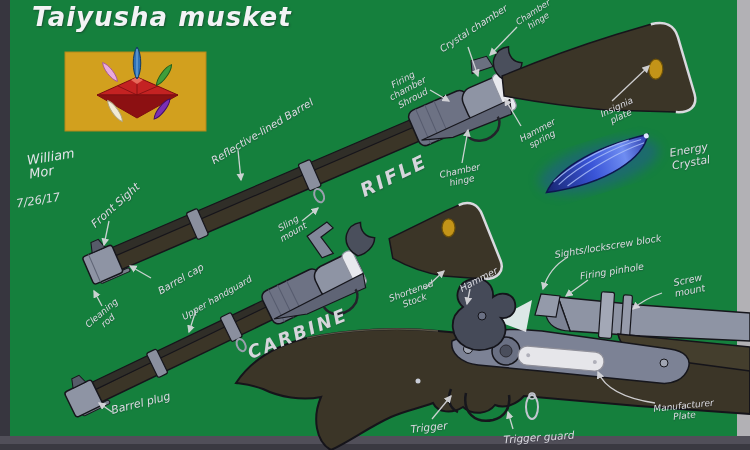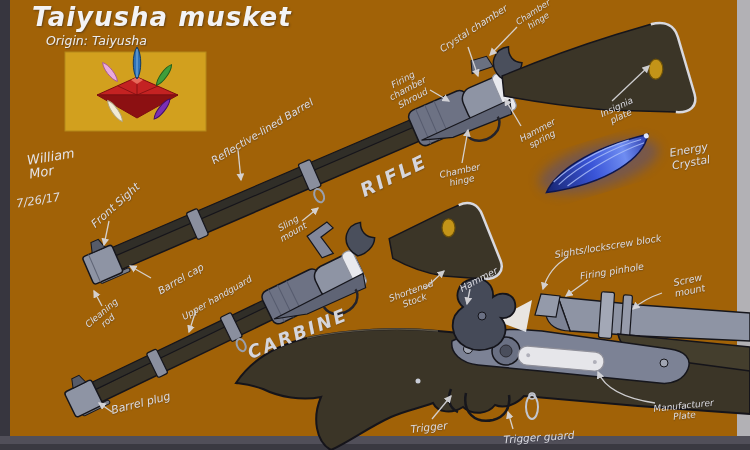--- a/index.html
+++ b/index.html
@@ -1,17 +1,17 @@
 <!DOCTYPE html>
 <html><head>
 <meta charset="utf-8">
 <style>
   html,body{margin:0;padding:0;background:#222;}
   #sheet{position:relative;width:750px;height:450px;overflow:hidden;
-    background:#a16207;font-family:"DejaVu Sans",sans-serif;}
+    background:#15803d;font-family:"DejaVu Sans",sans-serif;}
   .strip{position:absolute;}
   #strip-left{left:0;top:0;width:10px;height:450px;background:#37363f;}
   #strip-right{right:0;top:0;width:13px;height:437px;background:#b2b1b5;}
   #strip-bottom1{left:0;top:436px;width:750px;height:8px;background:#514f59;}
   #strip-bottom2{left:0;top:444px;width:750px;height:6px;background:#3a3941;}
   svg.art{position:absolute;left:0;top:0;}
   #page-title{position:absolute;left:32px;top:2px;margin:0;font-size:26px;
     font-weight:bold;font-style:italic;color:#f3f3f5;letter-spacing:1px;
     text-shadow:1px 1px 2px rgba(30,30,40,.45);}
   #origin-subtitle{position:absolute;left:46px;top:33px;font-size:12.5px;
@@ -181,21 +181,20 @@
       <path d="M588,280 L566,296" marker-end="url(#ah)"></path>
       <path d="M662,293 Q644,299 633,309" marker-end="url(#ah)"></path>
       <path d="M655,403 Q608,396 598,372" marker-end="url(#ah)"></path>
       <path d="M432,419 L451,396" marker-end="url(#ah)"></path>
       <path d="M513,429 L508,412" marker-end="url(#ah)"></path>
       <path d="M112,412 L99,403" marker-end="url(#ah)"></path>
     </g>
   </svg>
 
   <h1 id="page-title">Taiyusha musket</h1>
-  <div id="origin-subtitle">Origin: Taiyusha</div>
   <div id="artist-signature">William
     Mor</div>
   <div id="signature-date">7/26/17</div>
 
   <div id="annotations">
       <div class="ann" style="left: 116px; top: 206px; font-size: 11px; transform: translate(-50%, -50%) rotate(-42deg);">Front Sight</div>
       <div class="ann" style="left: 262px; top: 131px; font-size: 10.5px; transform: translate(-50%, -50%) rotate(-31deg);">Reflective-lined Barrel</div>
       <div class="ann" style="left: 408px; top: 89px; font-size: 9px; transform: translate(-50%, -50%) rotate(-28deg);">Firing
 chamber
 Shroud</div>

